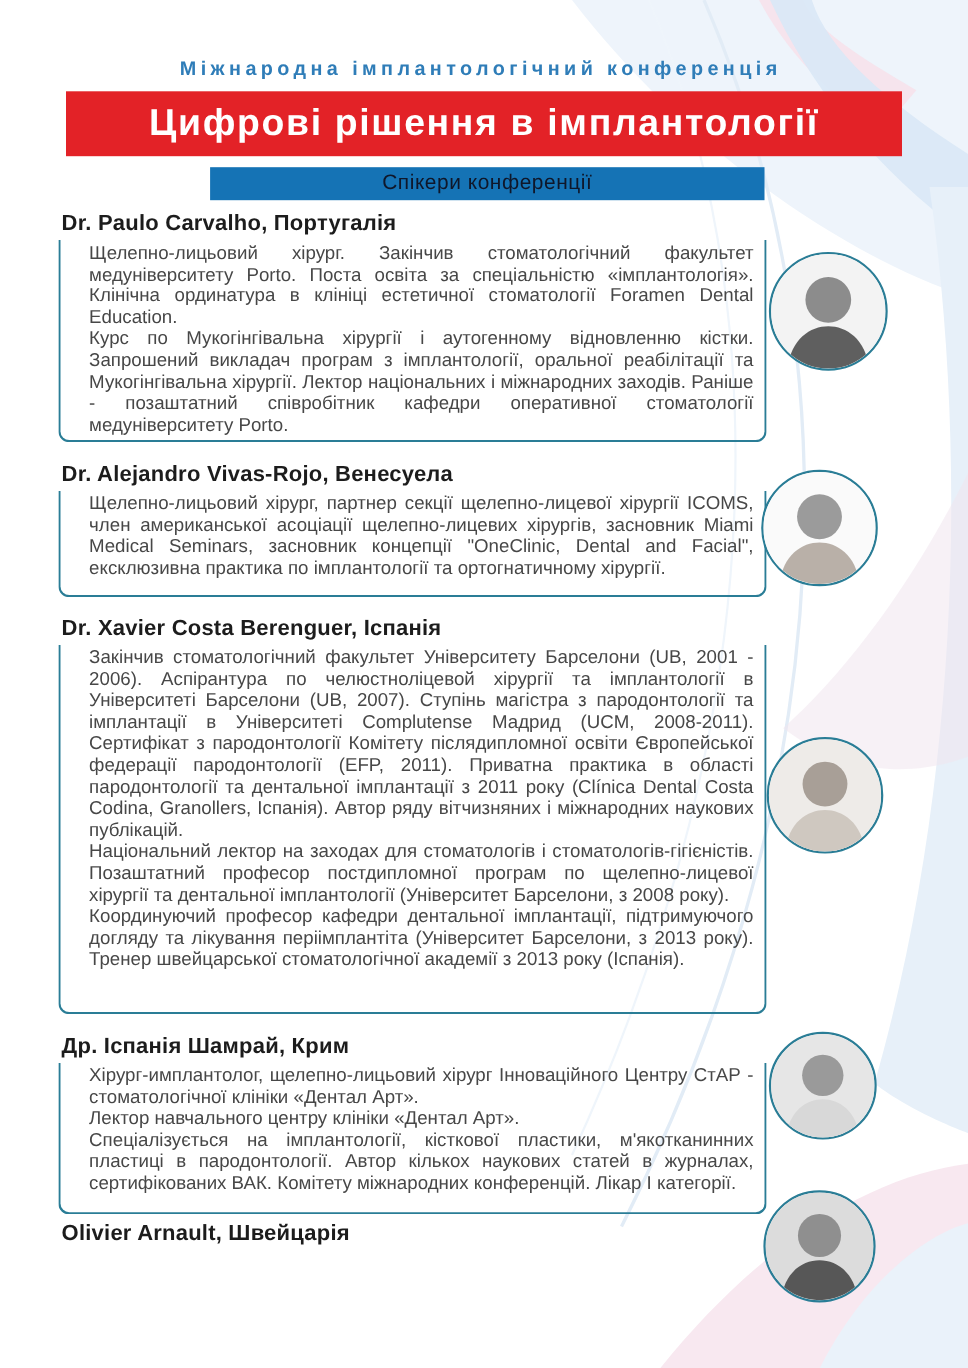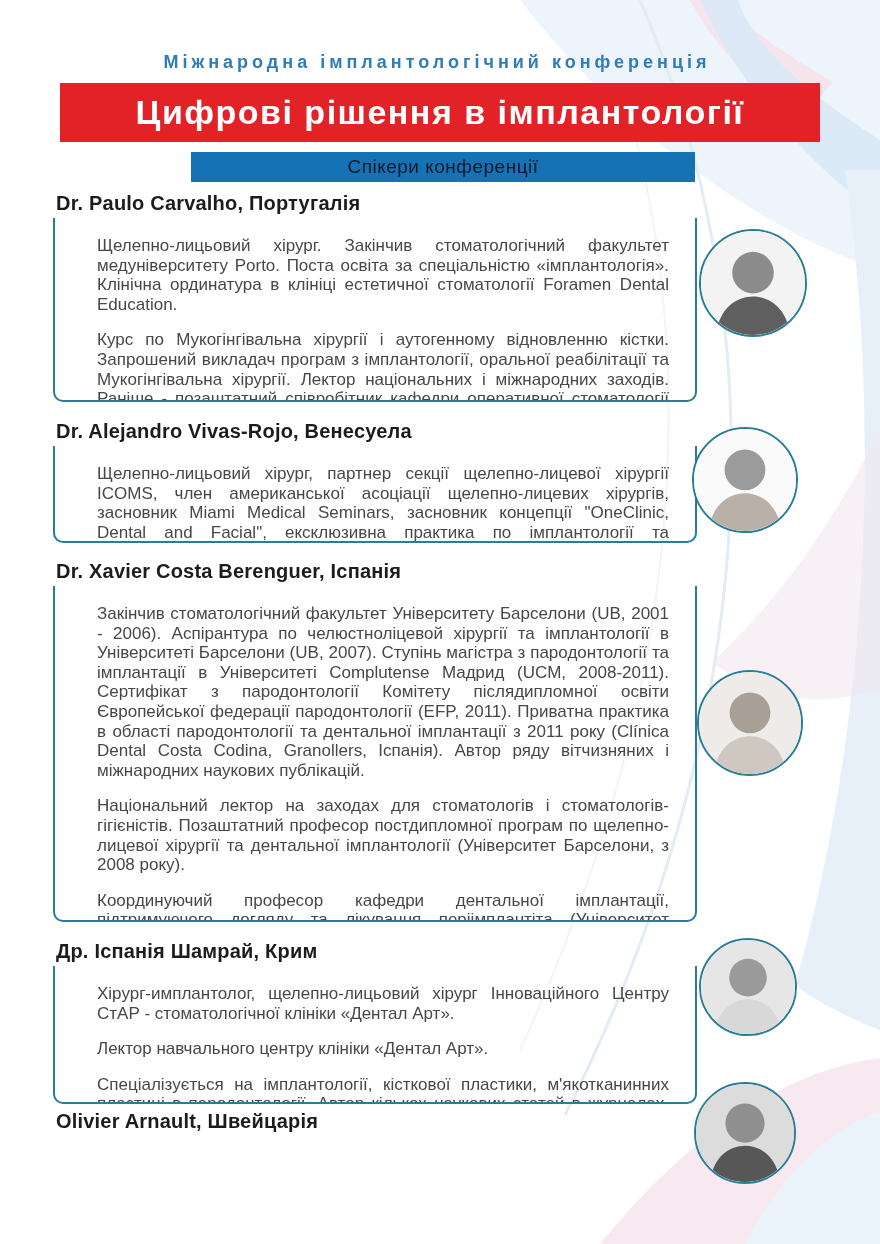--- a/index.html
+++ b/index.html
@@ -23,21 +23,21 @@
   .speaker-name{margin:0 0 3px 3px;font-size:20px;font-weight:bold;color:#1c1c1c;letter-spacing:0.2px;}
   .bio-box{box-sizing:border-box;border:2px solid var(--box_border_teal,#2a7d96);border-top:none;
     border-radius:0 0 10px 10px;padding:2px 10px 6px 26px;overflow:hidden;position:relative;}
   .bio-box::before,.bio-box::after{content:"";position:absolute;top:0;width:2px;height:48px;
     background:linear-gradient(#fff,rgba(255,255,255,0));pointer-events:none;}
   .bio-box::before{left:-2px;margin-left:0;}
   .bio-box::after{right:-2px;}
   .bio-box::before{left:0;transform:translateX(-2px);}
   .s0 .bio-box{height:184px}.s1 .bio-box{height:97px}.s2 .bio-box{height:336px}
   .s3 .bio-box{height:138px}.s4 .bio-box{height:51px}
-  .bio-box p{margin:16px;font-size:17px;line-height:19.6px;color:var(--body_text,#474747);
+  .bio-box p{margin:0;font-size:17px;line-height:19.6px;color:var(--body_text,#474747);
     text-align:justify;}
   .bio-box p.narrow{max-width:500px;text-align:left;}
 
   
   .photo{position:absolute;z-index:2;border-radius:50%;border:2px solid var(--box_border_teal,#2f7fa0);
     overflow:hidden;box-sizing:border-box;background:#f4f4f4;}
   .photo svg{display:block;width:100%;height:100%;}
   .ph0{left:699px;top:229px;width:108px;height:108px}
   .ph1{left:692px;top:427px;width:106px;height:106px}
   .ph2{left:697px;top:670px;width:106px;height:106px}

